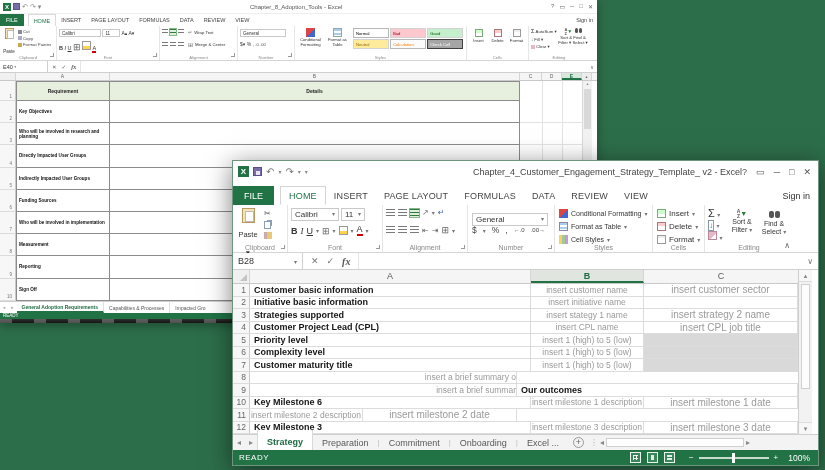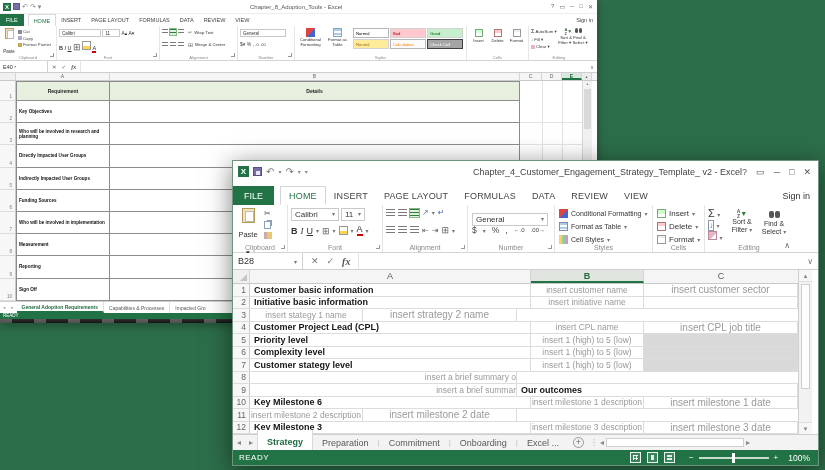--- a/index.html
+++ b/index.html
@@ -586,20 +586,21 @@
         <div class="fc c">insert customer sector</div>
       </div>
       <div class="f-row">
         <div class="fc n">2</div>
         <div class="fc a">Initiative basic information</div>
         <div class="fc b">insert initiative name</div>
         <div class="fc c"></div>
       </div>
       <div class="f-row">
         <div class="fc n">3</div>
+        <div class="fc a">Strategies supported</div>
         <div class="fc b">insert stategy 1 name</div>
         <div class="fc c">insert strategy 2 name</div>
       </div>
       <div class="f-row">
         <div class="fc n">4</div>
         <div class="fc a">Customer Project Lead (CPL)</div>
         <div class="fc b">insert CPL name</div>
         <div class="fc c">insert CPL job title</div>
       </div>
       <div class="f-row">
@@ -609,21 +610,21 @@
         <div class="fc c shade"></div>
       </div>
       <div class="f-row">
         <div class="fc n">6</div>
         <div class="fc a">Complexity level</div>
         <div class="fc b">insert 1 (high) to 5 (low)</div>
         <div class="fc c shade"></div>
       </div>
       <div class="f-row">
         <div class="fc n">7</div>
-        <div class="fc a">Customer stategy level</div>
+        <div class="fc a">Customer maturity title</div>
         <div class="fc b">insert 1 (high) to 5 (low)</div>
         <div class="fc c shade"></div>
       </div>
       <div class="f-row">
         <div class="fc n">8</div>
         <div class="fc bc">insert a brief summary o</div>
       </div>
       <div class="f-row">
         <div class="fc n">9</div>
         <div class="fc bc">insert a brief summar</div>

